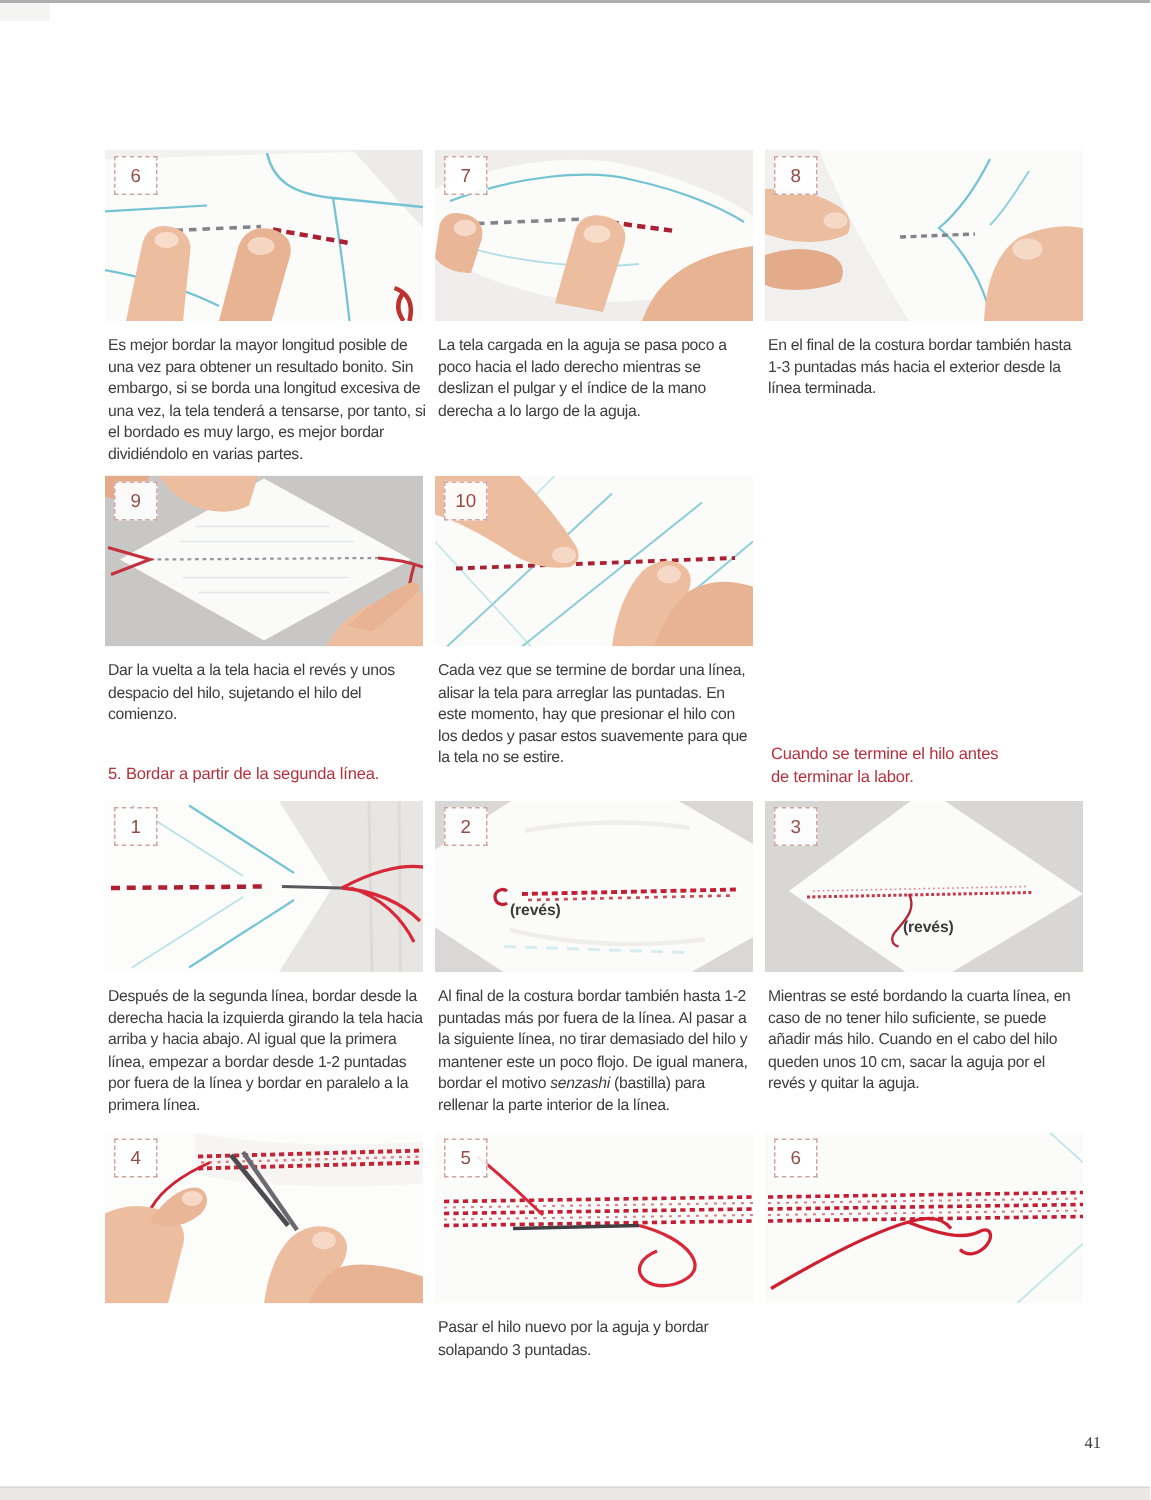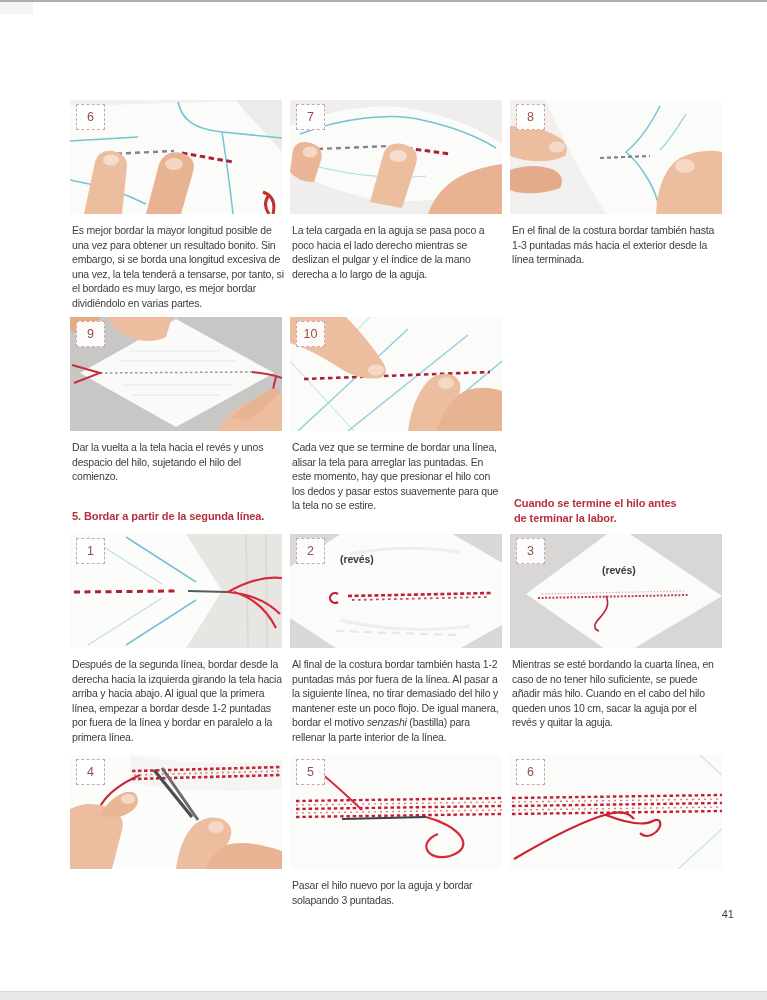--- a/index.html
+++ b/index.html
@@ -18,40 +18,40 @@
   .photo { position:relative; width:212px; height:114px; overflow:hidden; }
   .photo svg { display:block; }
 
   .badge {
     position:absolute; top:4px; left:6px; width:29px; height:26px;
     background:rgba(255,255,255,0.92); border:1px dashed #cfa7a2;
     display:flex; align-items:center; justify-content:center;
     font-size:12.5px; color:#944d48; box-sizing:border-box;
   }
   .photo-label {
-    position:absolute; font-size:10.5px; font-weight:bold; color:#3c3b3b; letter-spacing:-0.1px;
+    position:absolute; font-size:10.5px; font-weight:bold; color:#3c3b3b; letter-spacing:-0.1px;margin-top:48px;
   }
   .label-p2 { left:50px; top:19px; }
   .label-p3 { left:92px; top:30px; }
 
   .caption {
     margin:9px 0 0 2px; width:212px;
     font-size:10.5px; line-height:14.5px; letter-spacing:-0.2px; color:#3e3d3d;
   }
   .caption i { }
 
   .section-heading {
-    position:absolute; font-size:11px; font-weight:bold; color:#b5303c;
+    position:absolute; font-size:11px; font-weight:normal; color:#b5303c;
     line-height:14.5px; letter-spacing:-0.1px;
   }
   .heading-left { left:72px; top:509px; }
   .heading-right { left:514px; top:496px; }
   .heading-right span { display:block; }
 
-  .page-number { position:absolute; top:908px; left:700px; width:34px; text-align:right; font-size:11px; color:#3e3d3d; }
+  .page-number { position:absolute; top:956px; left:700px; width:34px; text-align:right; font-size:11px; color:#3e3d3d;font-family:Liberation Serif, serif; }
 </style>
 </head>
 <body>
 
 <div class="page">
   <div class="top-rule"></div>
   <div class="corner-artifact"></div>
 
   <div class="steps-row row-1">
     <div class="step-cell">

